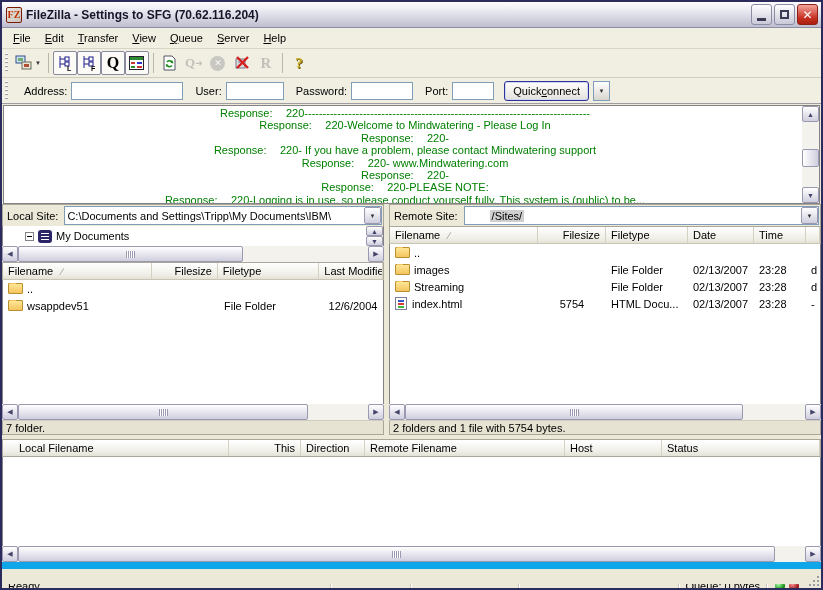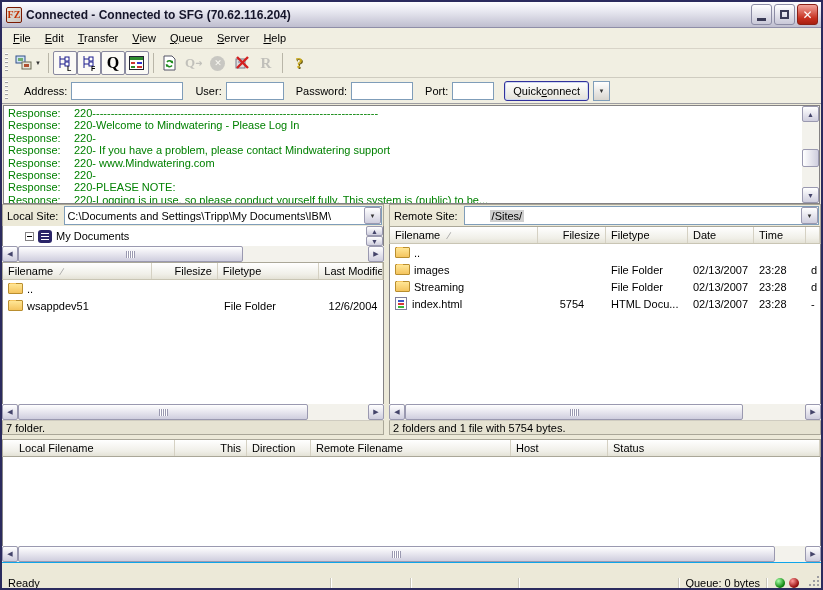--- a/index.html
+++ b/index.html
@@ -49,21 +49,21 @@
   .txt{ border:1px solid #7f9db9; background:#fff; height:18px; font-size:11px; padding:0 2px;}
   .btn-qc{ height:20px; border:1px solid #31319c; border-radius:3px; background:linear-gradient(#ffffff,#e3e1da);
     padding:0 8px; font-size:11px; box-shadow:inset 0 0 0 1px #cfd8f0; margin-left:6px;}
   .btn-qc u{ text-decoration:underline;}
   .qc-drop{ width:17px; height:20px; border:1px solid #7f9db9; background:linear-gradient(#fff,#d8d5cf);
     display:flex; align-items:center; justify-content:center; font-size:6px; color:#333;}
   
   .log{ flex:0 0 99px; background:#fff; border:1px solid #848284; margin:1px 1px 0 1px;
     display:flex; overflow:hidden;}
   .log-lines{ flex:1; overflow:hidden; padding:1px 0 0 4px;}
-  .log-row{ height:12.4px; white-space:nowrap; color:#008000; display:flex;}
+  .log-row{ height:12.4px; white-space:nowrap; color:#008000; display:flex;justify-content:center;}
   .log-prefix{ width:66px; flex:0 0 66px;}
   
   .vscroll{ width:17px; flex:0 0 17px; background:#f3f2ec; display:flex; flex-direction:column;}
   .sb-btn{ height:16px; flex:0 0 16px; border:1px solid #9a99b0; border-radius:2px;
     background:linear-gradient(#fff,#cfcede); display:flex; align-items:center; justify-content:center;
     font-size:7px; color:#44446a;}
   .sb-track{ flex:1; position:relative;}
   .vthumb{ position:absolute; left:0; right:0; top:42%; height:18px; border:1px solid #9a99b0;
     border-radius:2px; background:linear-gradient(90deg,#fff,#cfcede);}
   .hscroll{ height:16px; flex:0 0 16px; background:#f3f2ec; display:flex;}
@@ -118,47 +118,47 @@
     margin-right:5px; flex:0 0 12px;}
   .file-icon::after{ content:""; position:absolute; left:2px; top:2px; width:6px; height:2px; background:#3a57c8;
     box-shadow:0 3px 0 #d83a3a, 0 6px 0 #3ab83a;}
   .panel-status{ height:15px; flex:0 0 15px; background:#e6e3d2; border:1px solid #aaa798; border-top:1px solid #cfccc0;
     display:flex; align-items:center; padding:0 3px; white-space:nowrap; overflow:hidden;}
   
   .queue{ flex:1; display:flex; flex-direction:column; overflow:hidden; margin-top:4px;}
   .queue .list-head{ border:1px solid #aaa798;}
   .queue-body{ flex:1; background:#fff; border-left:1px solid #848284; border-right:1px solid #848284;}
   
-  .statusbar{ height:26px; flex:0 0 26px; background:#ece9d8; border-top:1px solid #0ea5e9;
+  .statusbar{ height:26px; flex:0 0 26px; background:#ece9d8; border-top:7px solid #0ea5e9;
     display:flex; align-items:stretch; padding-top:15px;}
   .st-cell{ display:flex; align-items:center; padding:0 6px; border-right:1px solid #c9c6ba;
     box-shadow:1px 0 0 #fff; white-space:nowrap; overflow:hidden;}
   .st-ready{ flex:1;}
   .led{ width:10px; height:10px; border-radius:50%; margin:0 2px;}
   .led.green{ background:radial-gradient(circle at 35% 30%, #aaffaa, #118811 65%, #054405);}
   .led.red{ background:radial-gradient(circle at 35% 30%, #ff9a9a, #991111 65%, #440404);}
   .resize-grip{ width:14px; align-self:flex-end; height:14px; position:relative;}
   .resize-grip::after{ content:""; position:absolute; right:2px; bottom:2px; width:2px; height:2px; background:#9d9da1;
     box-shadow:-4px 0 0 #9d9da1, -8px 0 0 #9d9da1, 0 -4px 0 #9d9da1, -4px -4px 0 #9d9da1, 0 -8px 0 #9d9da1;}
   
   .c-l-name{ width:150px;} .c-l-size{ width:66px;} .c-l-type{ width:102px;} .c-l-mod{ width:64px;}
   .c-r-name{ width:148px;} .c-r-size{ width:68px;} .c-r-type{ width:82px;} .c-r-date{ width:66px;}
   .c-r-time{ width:52px;} .c-r-perm{ flex:1 1 auto !important;}
-  .c-q-lf{ width:172px;padding-left:16px;} .c-q-sz{ width:72px;} .c-q-dir{ width:64px;} .c-q-rf{ width:200px;}
+  .c-q-lf{ width:226px;padding-left:16px;} .c-q-sz{ width:72px;} .c-q-dir{ width:64px;} .c-q-rf{ width:200px;}
   .c-q-host{ width:97px;} .c-q-st{ flex:1 1 auto !important;}
   svg{ display:block;}
 </style>
 </head>
 <body>
 
 <div class="window">
 
   <div class="titlebar">
     <div class="fz-icon">FZ</div>
-    <div class="title-text">Connected - Connected to SFG (70.62.116.204)</div>
+    <div class="title-text">FileZilla - Settings to SFG (70.62.116.204)</div>
     <div class="winbtns">
       <div class="winbtn">
           <div class="bar"></div>
         </div>
       <div class="winbtn">
           <div class="box"></div>
         </div>
       <div class="winbtn close">
           <span>✕</span>
         </div>

